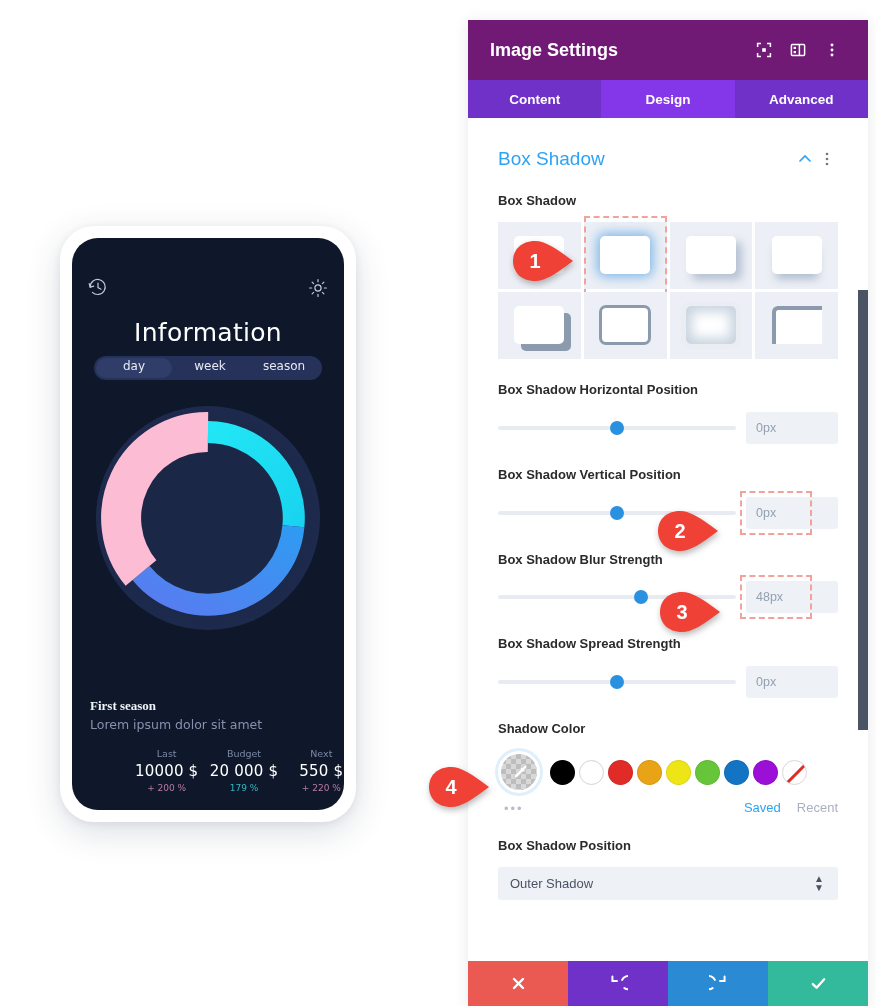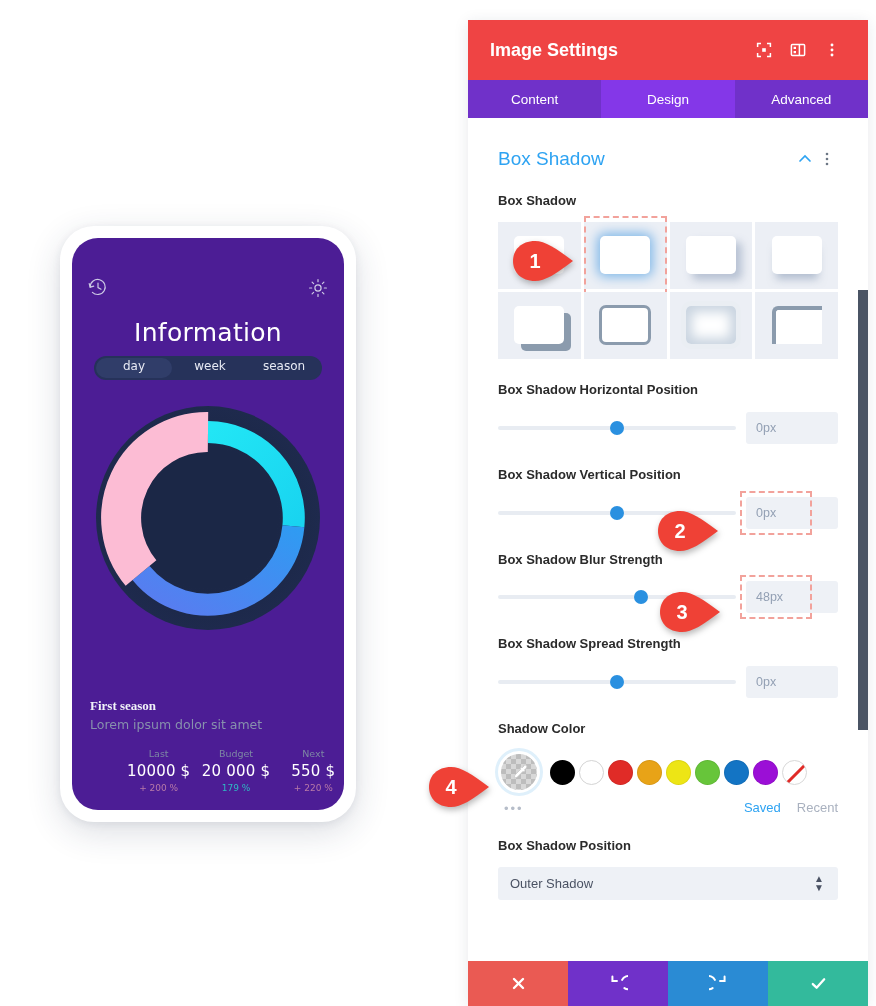--- a/index.html
+++ b/index.html
@@ -16,21 +16,21 @@
   .phone-outer {
     position: absolute; left: 60px; top: 226px;
     width: 296px; height: 596px;
     background: #ffffff;
     border-radius: 34px;
     box-shadow: 0 10px 34px rgba(40,50,80,0.16), 0 2px 8px rgba(40,50,80,0.08);
   }
   .phone-screen {
     position: absolute; left: 12px; top: 12px;
     width: 272px; height: 572px;
-    background: #4c1d95;
+    background: #0f172a;
     border-radius: 26px;
     overflow: hidden;
   }
   .ph-topbar { position:absolute; left:0; top:38px; width:272px; height:28px; }
   .ph-icon-hist { position:absolute; left:14px; top:0; width:24px; height:24px; opacity:.85; }
   .ph-icon-gear { position:absolute; right:14px; top:0; width:24px; height:24px; opacity:.85; }
   .ph-title {
     position:absolute; left:0; top:80px; width:272px; text-align:center;
     color:#ffffff; font-size:25px; font-weight:400; letter-spacing:.3px;
     font-family:"DejaVu Sans", sans-serif;
@@ -56,43 +56,43 @@
 
   .ph-foot { position:absolute; left:0; top:460px; width:272px; }
   .ph-foot-title {
     position:absolute; left:18px; top:0; color:#f0f2f8; font-size:13px; font-weight:700;
     font-family:Liberation Serif, serif;
   }
   .ph-foot-sub {
     position:absolute; left:18px; top:19px; color:#8791ad; font-size:12.5px;
     font-family:"DejaVu Sans", sans-serif;
   }
-  .ph-stats { position:absolute; left:8px; top:50px; width:272px; display:flex;padding-left:40px; }
+  .ph-stats { position:absolute; left:16px; top:50px; width:272px; display:flex;padding-left:40px; }
   .ph-stat { flex:1; text-align:center; font-family:"DejaVu Sans", sans-serif; }
   .ph-stat-label { color:#7d87a4; font-size:9.5px; }
   .ph-stat-value { color:#ffffff; font-size:15px; margin-top:3px; letter-spacing:.2px; }
   .ph-stat-delta { font-size:9px; margin-top:3px; }
 
   
   .panel {
     position:absolute; left:468px; top:20px; width:400px; height:986px;
     background:#ffffff; overflow:hidden;
     box-shadow: 0 2px 14px rgba(30,40,70,0.10);
   }
   .panel-header {
-    position:relative; height:60px; background:#ef4444;
+    position:relative; height:60px; background:#701a75;
     display:flex; align-items:center; padding:0 22px;
   }
   .panel-title { color:#ffffff; font-size:18px; font-weight:700; flex:1; }
   .hdr-ic { width:28px; height:28px; display:flex; align-items:center; justify-content:center; margin-left:6px; cursor:pointer; }
 
   .tabs { display:flex; height:38px; background:#7031c9; }
   .tab {
     flex:1; display:flex; align-items:center; justify-content:center;
-    color:#ffffff; font-size:13.5px; font-weight:400; cursor:pointer;
+    color:#ffffff; font-size:13.5px; font-weight:700; cursor:pointer;
   }
   .tab.active { background:#8437e8; }
 
   .panel-body {
     position:absolute; left:0; top:98px; width:400px; height:841px;
     background:#ffffff; overflow:hidden;
   }
   .section-head {
     display:flex; align-items:center; padding:30px 30px 0 30px;
   }

